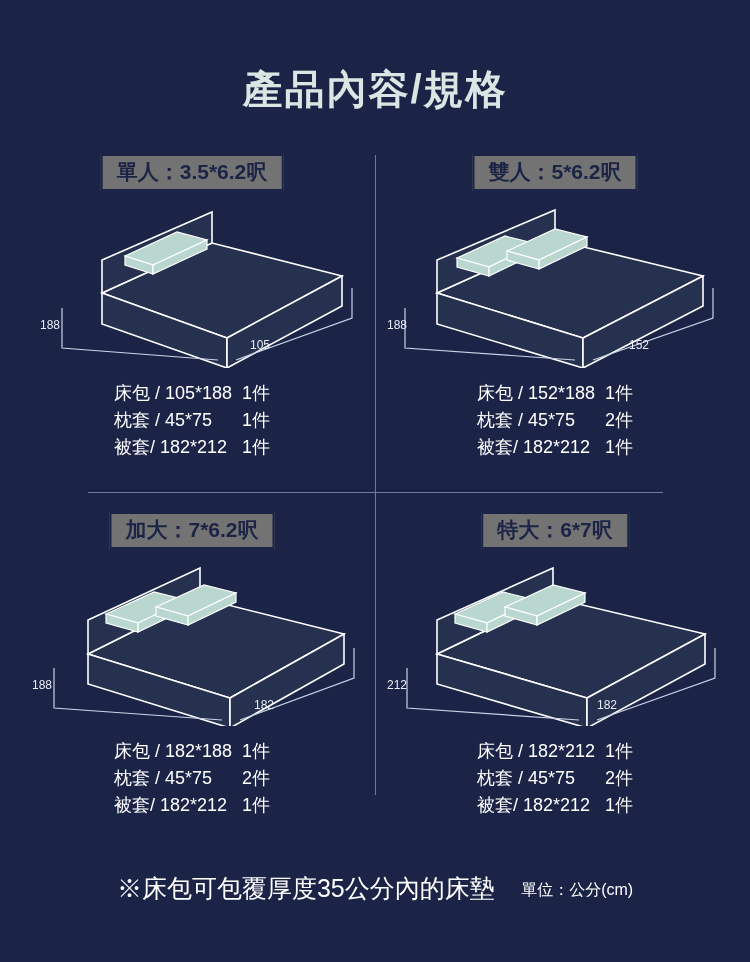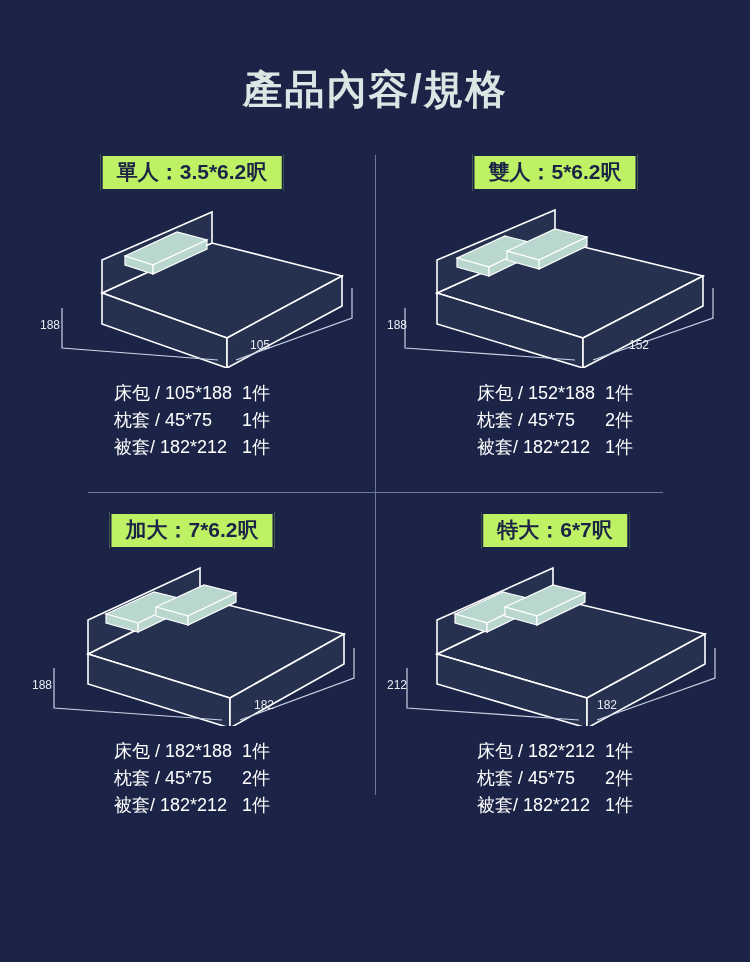--- a/index.html
+++ b/index.html
@@ -66,21 +66,21 @@
   .cell.tl { left: 22px;  top: 0px; }
   .cell.tr { left: 385px; top: 0px; }
   .cell.bl { left: 22px;  top: 358px; }
   .cell.br { left: 385px; top: 358px; }
 
   .label-box {
     position: absolute;
     top: 14px;
     left: 50%;
     transform: translateX(-50%);
-    background: #bef264;
+    background: #737373;
     color: #1b2446;
     border: 2px solid #1b2446;
     padding: 4px 14px 6px 14px;
     font-size: 21px;
     font-weight: bold;
     white-space: nowrap;
     line-height: 1.1;
   }
 
   .bed-area {
@@ -263,14 +263,18 @@
       <div class="dim" style="left:2px; top:180px;">212</div>
       <div class="dim" style="left:212px; top:200px;">182</div>
       <div class="specs">
         <span class="spec-line">床包 / 182*212  1件</span>
         <span class="spec-line">枕套 / 45*75      2件</span>
         <span class="spec-line">被套/ 182*212   1件</span>
       </div>
     </div>
   </div>
 
+  <div class="footnote">
+    <span class="main">※床包可包覆厚度35公分內的床墊</span>
+    <span class="unit">單位：公分(cm)</span>
+  </div>
 
 </div>
 
 </body></html>

